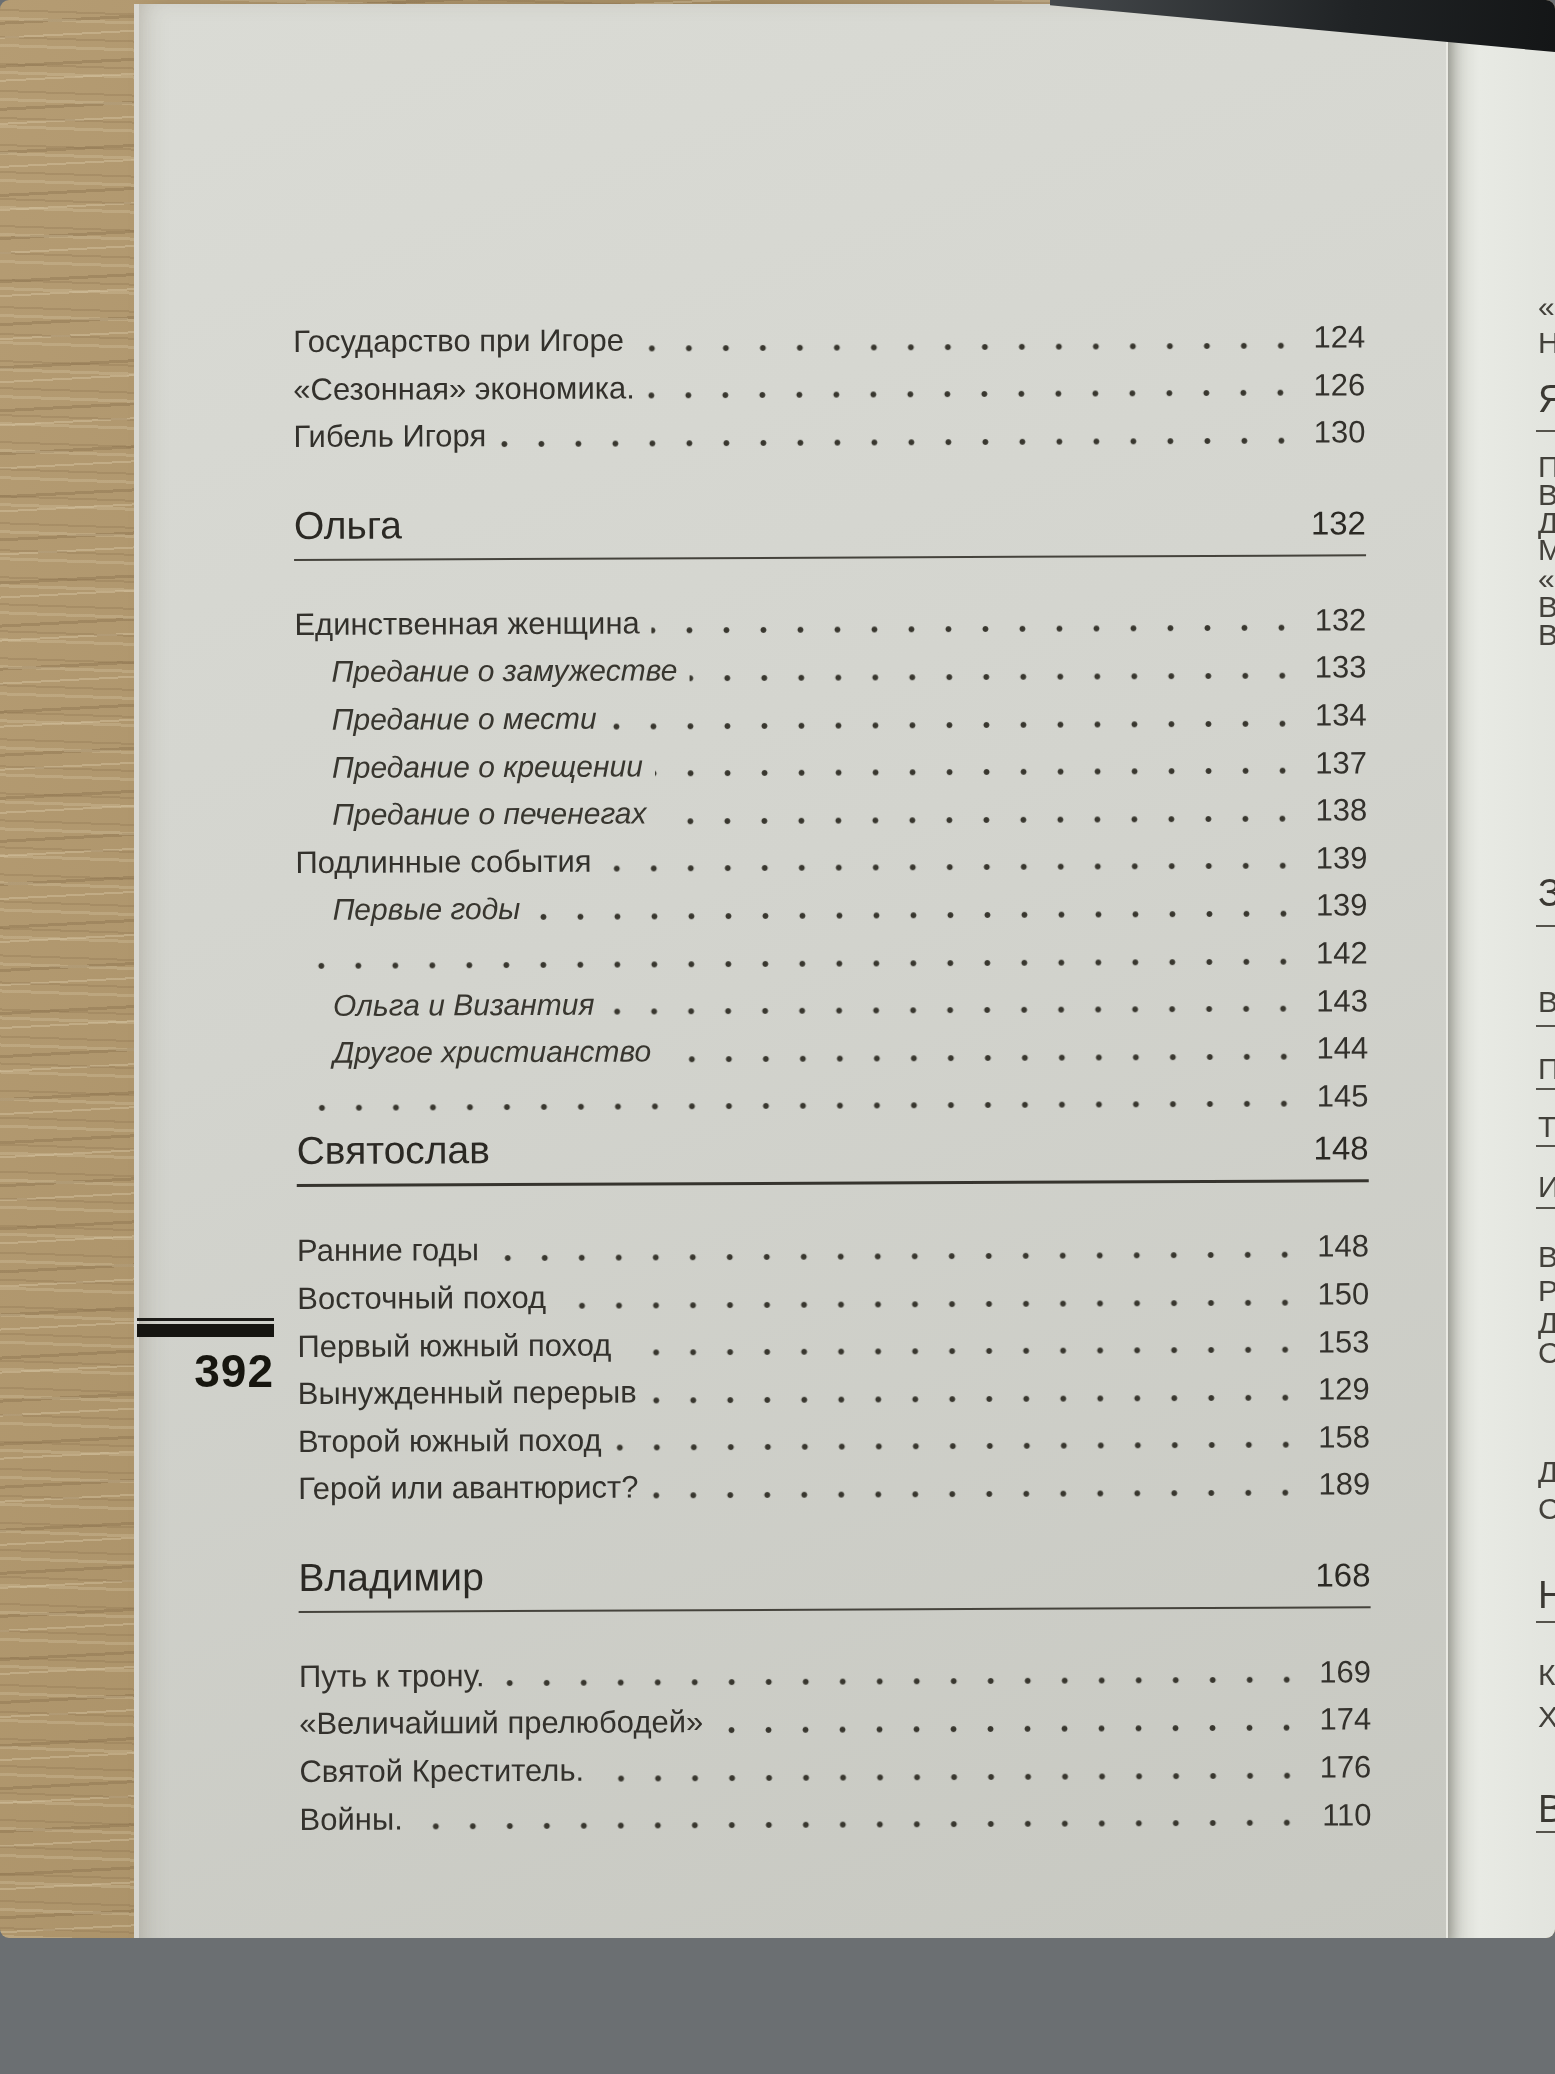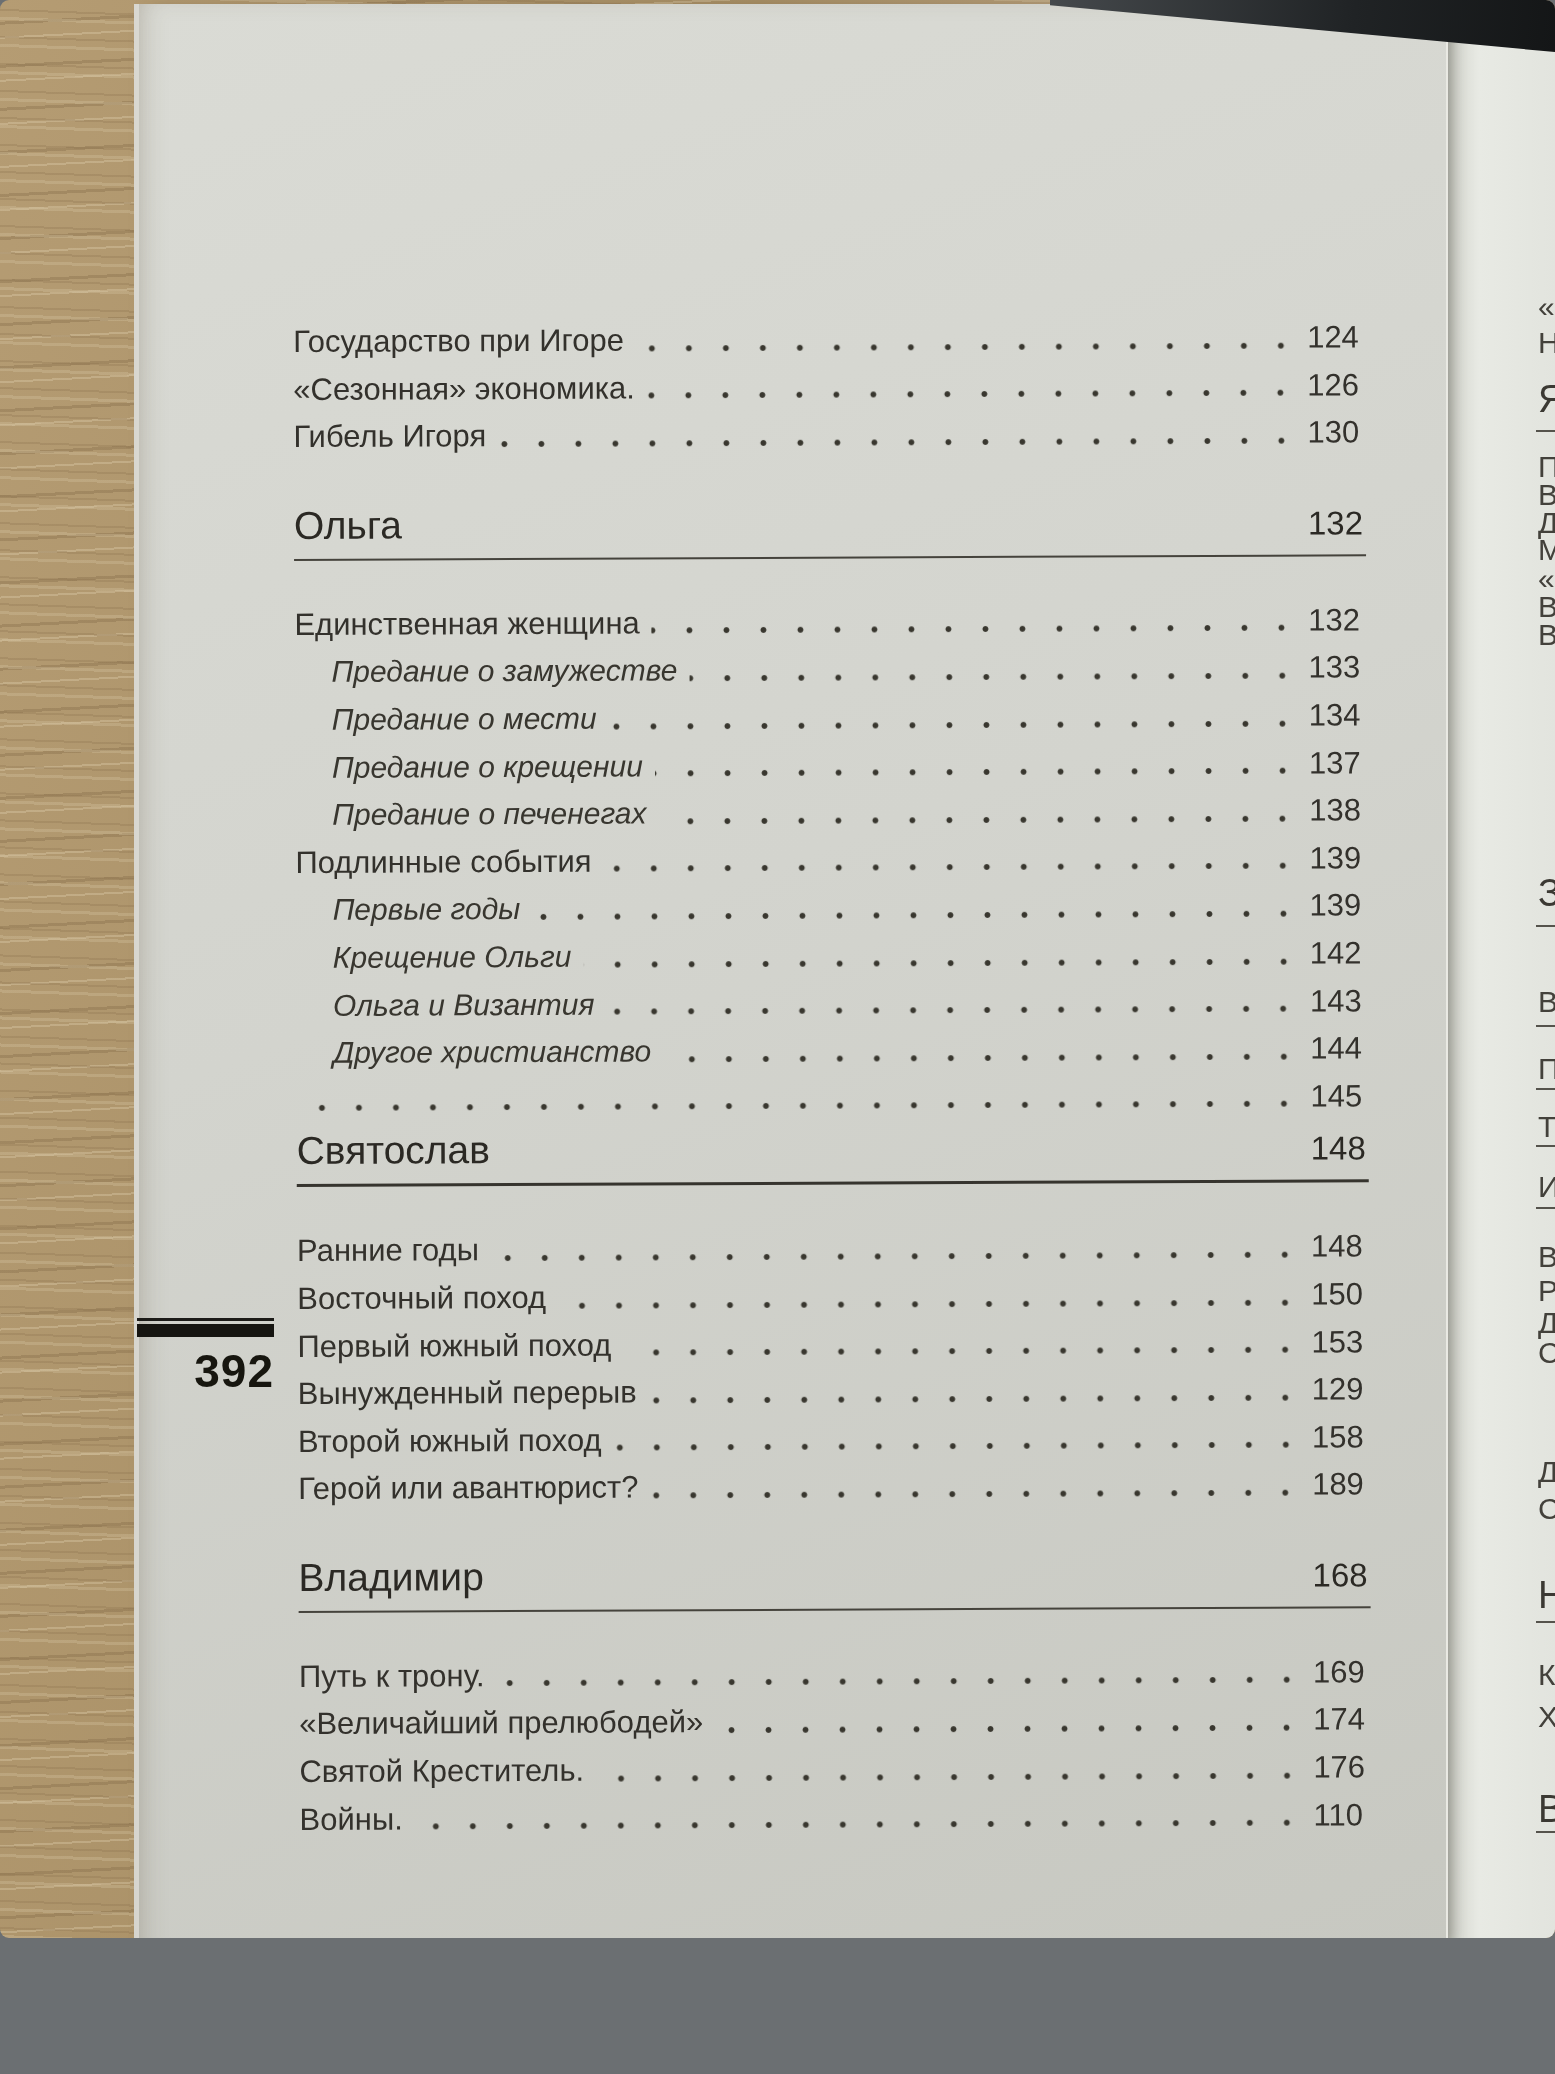--- a/index.html
+++ b/index.html
@@ -51,21 +51,21 @@
     font-size:31px;white-space:nowrap;
   }
   .toc-line.indent .title{margin-left:37px;font-style:italic;font-size:30px;color:#38362f;}
   .toc-line .title{flex:0 0 auto;}
   .leader{
     flex:1 1 auto;align-self:stretch;margin:0 6px 0 12px;
     background-image:radial-gradient(circle,#39372f 2.4px,rgba(0,0,0,0) 3.4px);
     background-size:37px 8px;background-repeat:repeat-x;
     background-position:right 2px bottom 12px;
   }
-  .pagenum{flex:0 0 auto;min-width:58px;}
+  .pagenum{flex:0 0 auto;min-width:58px;text-align:right;}
   .toc-section{margin-top:38px;}
   .toc-section.no-gap{margin-top:0;}
   .toc-section .header{
     display:flex;align-items:baseline;height:54px;line-height:54px;
     font-size:39px;color:#2b2924;
   }
   .toc-section .header .title{flex:1 1 auto;}
   .toc-section .header .pagenum{font-size:33px;}
   .section-rule{height:0;border-bottom:2px solid #45433c;margin-top:6px;}
   .toc-section:nth-of-type(2) .section-rule{border-bottom-width:3px;border-color:#36342e;}
@@ -151,21 +151,20 @@
               <span class="title">Подлинные события</span>
               <span class="leader"></span>
               <span class="pagenum">139</span>
             </div>
             <div class="toc-line indent">
               <span class="title">Первые годы</span>
               <span class="leader"></span>
               <span class="pagenum">139</span>
             </div>
             <div class="toc-line indent">
-              <span class="title">Крещение Ольги</span>
               <span class="leader"></span>
               <span class="pagenum">142</span>
             </div>
             <div class="toc-line indent">
               <span class="title">Ольга и Византия</span>
               <span class="leader"></span>
               <span class="pagenum">143</span>
             </div>
             <div class="toc-line indent">
               <span class="title">Другое христианство</span>

